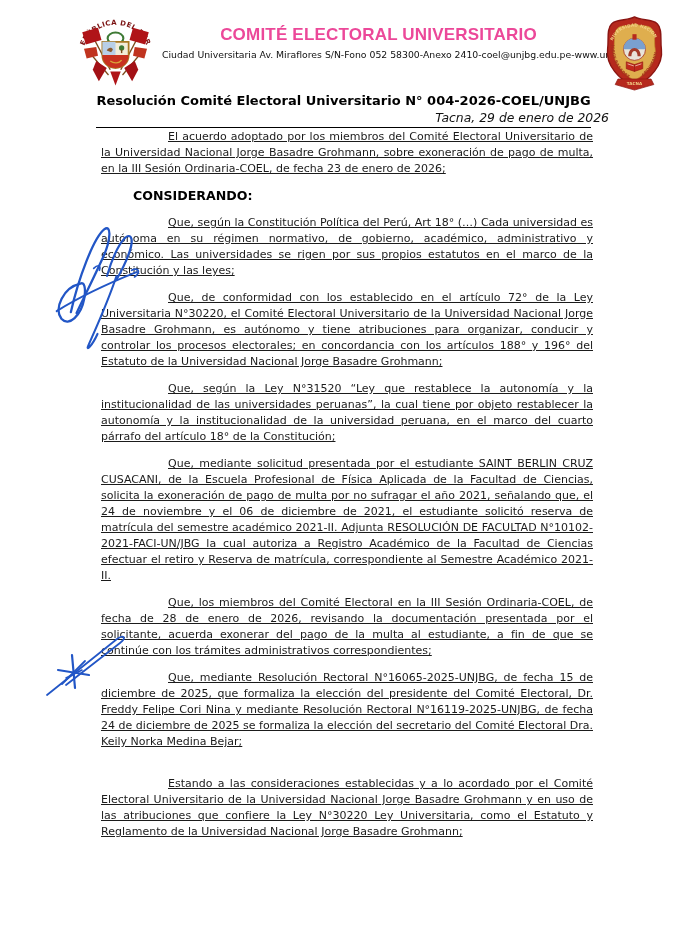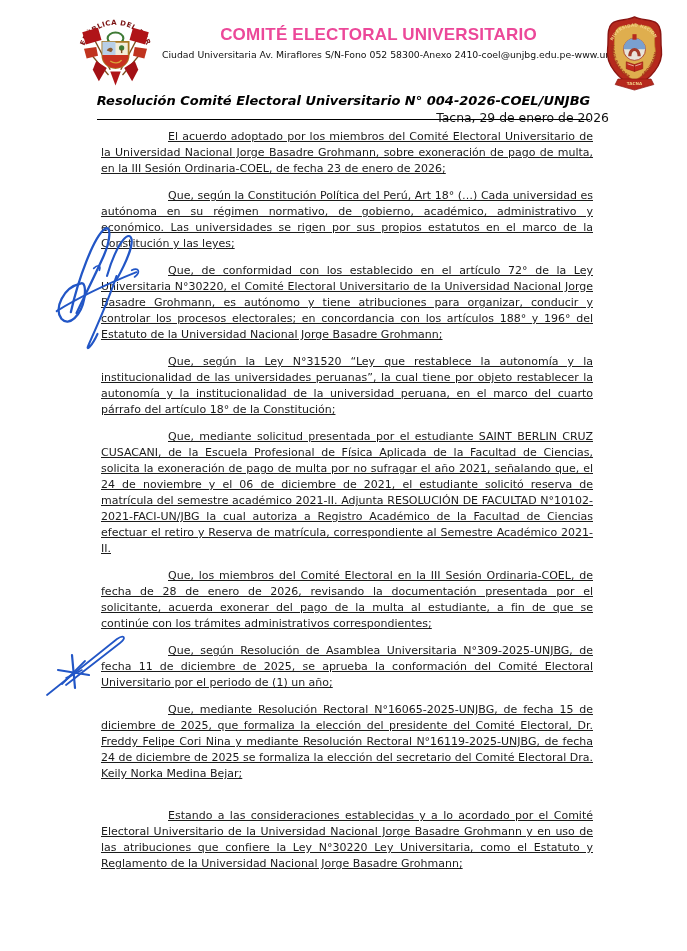--- a/index.html
+++ b/index.html
@@ -10,22 +10,22 @@
   
   .letterhead { position:relative; height:92px; }
   .seal-left  { position:absolute; left:71px;  top:12px; width:89px; height:84px; }
   .seal-right { position:absolute; left:600px; top:14px; width:69px; height:79px; }
   .head-center { position:absolute; left:162px; right:92px; top:25px; text-align:center; }
   .org-name { font-size:17px; font-weight:800; letter-spacing:.2px; color:#ec4899;
               font-family:"Liberation Sans","DejaVu Sans",sans-serif; }
   .address  { font-size:9.3px; margin-top:4px; color:#101010; white-space:nowrap; }
   
   .doc-title { text-align:center; margin-top:1px; font-size:13px; font-weight:bold; color:#000; }
-  .doc-title .ul { border-bottom:1.6px solid #000; padding-bottom:11px;font-style:italic; }
-  .dateline { text-align:right; margin:2px 78px 0 0; font-size:12.4px; color:#111; }
+  .doc-title .ul { border-bottom:1.6px solid #000; padding-bottom:19px; }
+  .dateline { text-align:right; margin:2px 78px 0 0; font-size:12.4px; color:#111;font-style:italic; }
   
   .body-text { margin:4px 77px 0 101px; font-size:11px; line-height:16px;
                text-align:justify; color:#1b1b1b; }
   .sec-heading { font-size:12.6px; font-weight:bold; color:#000; margin:10px 0 11px 32px; }
   .para { margin:0 17px 11px 0; text-indent:67px;text-decoration:underline; }
   .closing { margin-top:26px; }
   
   .ink { position:absolute; pointer-events:none; }
   .ink-sig { left:50px; top:218px; width:95px; height:135px; }
   .ink-flourish { left:42px; top:628px; width:90px; height:76px; }
@@ -118,26 +118,26 @@
   </header>
 
   <div class="doc-title">
     <span class="ul">Resolución Comité Electoral Universitario N° 004-2026-COEL/UNJBG</span>
   </div>
   <div class="dateline">Tacna, 29 de enero de 2026</div>
 
   <main class="body-text">
     <p class="para">El acuerdo adoptado por los miembros del Comité Electoral Universitario de la Universidad Nacional Jorge Basadre Grohmann, sobre exoneración de pago de multa, en la III Sesión Ordinaria-COEL, de fecha 23 de enero de 2026;</p>
 
+    <div class="sec-heading">CONSIDERANDO:</div>
     <p class="para">Que, según la Constitución Política del Perú, Art 18° (…) Cada universidad es autónoma en su régimen normativo, de gobierno, académico, administrativo y económico. Las universidades se rigen por sus propios estatutos en el marco de la Constitución y las leyes;</p>
     <p class="para">Que, de conformidad con los establecido en el artículo 72° de la Ley Universitaria N°30220, el Comité Electoral Universitario de la Universidad Nacional Jorge Basadre Grohmann, es autónomo y tiene atribuciones para organizar, conducir y controlar los procesos electorales; en concordancia con los artículos 188° y 196° del Estatuto de la Universidad Nacional Jorge Basadre Grohmann;</p>
     <p class="para">Que, según la Ley N°31520 “Ley que restablece la autonomía y la institucionalidad de las universidades peruanas”, la cual tiene por objeto restablecer la autonomía y la institucionalidad de la universidad peruana, en el marco del cuarto párrafo del artículo 18° de la Constitución;</p>
     <p class="para">Que, mediante solicitud presentada por el estudiante SAINT BERLIN CRUZ CUSACANI, de la Escuela Profesional de Física Aplicada de la Facultad de Ciencias, solicita la exoneración de pago de multa por no sufragar el año 2021, señalando que, el 24 de noviembre y el 06 de diciembre de 2021, el estudiante solicitó reserva de matrícula del semestre académico 2021-II. Adjunta RESOLUCIÓN DE FACULTAD N°10102-2021-FACI-UN/JBG la cual autoriza a Registro Académico de la Facultad de Ciencias efectuar el retiro y Reserva de matrícula, correspondiente al Semestre Académico 2021-II.</p>
     <p class="para">Que, los miembros del Comité Electoral en la III Sesión Ordinaria-COEL, de fecha de 28 de enero de 2026, revisando la documentación presentada por el solicitante, acuerda exonerar del pago de la multa al estudiante, a fin de que se continúe con los trámites administrativos correspondientes;</p>
-    <p class="para">Que, según Resolución de Asamblea Universitaria N°309-2025-UNJBG, de fecha 11 de diciembre de 2025, se aprueba la conformación del Comité Electoral Universitario por el periodo de (1) un año;</p>
     <p class="para">Que, mediante Resolución Rectoral N°16065-2025-UNJBG, de fecha 15 de diciembre de 2025, que formaliza la elección del presidente del Comité Electoral, Dr. Freddy Felipe Cori Nina y mediante Resolución Rectoral N°16119-2025-UNJBG, de fecha 24 de diciembre de 2025 se formaliza la elección del secretario del Comité Electoral Dra. Keily Norka Medina Bejar;</p>
     <p class="para closing">Estando a las consideraciones establecidas y a lo acordado por el Comité Electoral Universitario de la Universidad Nacional Jorge Basadre Grohmann y en uso de las atribuciones que confiere la Ley N°30220 Ley Universitaria, como el Estatuto y Reglamento de la Universidad Nacional Jorge Basadre Grohmann;</p>
   </main>
 
   <svg class="ink ink-sig" viewBox="0 0 100 140" xmlns="http://www.w3.org/2000/svg">
     <g stroke="#2256c6">
       <path stroke-width="2.4" d="M22,98 C30,62 46,20 57,11 C65,5 64,22 56,40 C46,62 34,86 28,99"></path>
       <path stroke-width="2.4" d="M32,68 C14,72 4,94 12,105 C20,114 33,101 36,84 C38,72 36,66 32,68"></path>
       <path stroke-width="2.2" d="M60,60 C68,32 80,13 85,19 C89,25 80,46 70,64"></path>
       <path stroke-width="2.0" d="M7,97 C28,84 56,70 91,56"></path>

